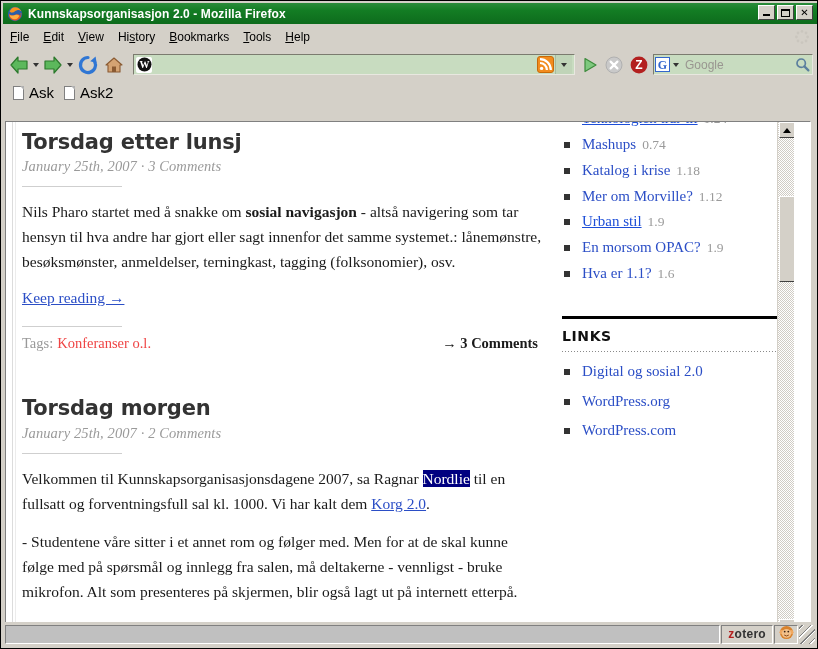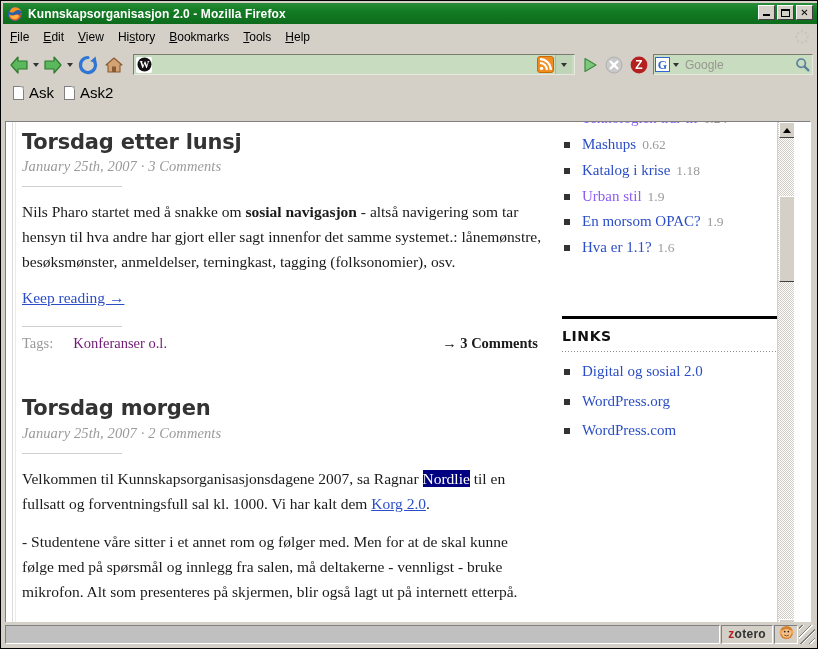--- a/index.html
+++ b/index.html
@@ -365,21 +365,21 @@
   }
   .tags-row {
     display: flex;
     justify-content: space-between;
     align-items: baseline;
     margin-top: 8px;
     font-family: "Liberation Serif", serif;
     font-size: 14.5px;
   }
   .tags-label { color: #999999; }
-  .tags-value { color: #701a75; margin-left: 20px;}
+  .tags-value { color: #ef4444; margin-left: 4px;}
   .tags-left { display: flex; align-items: baseline; }
   .comments-link {
     color: #1a1a1a;
     font-weight: bold;
     font-size: 14.5px;
     cursor: pointer;
     padding-right: 4px;
   }
   .inline-link {
     color: #2b4ec6;
@@ -412,21 +412,21 @@
     left: 2px;
     top: 6px;
     width: 6px; height: 6px;
     background: #333333;
   }
   .side-list a {
     color: #2b4ec6;
     text-decoration: none;
     cursor: pointer;
   }
-  .side-list .plain { color: #8b5cf6; }
+  .side-list .plain { color: #1d4ed8; text-decoration: underline; }
   .side-list .num {
     color: #9a9a9a;
     font-size: 13.5px;
     margin-left: 6px;
   }
   .side-clip {
     overflow: hidden;
   }
   .widget-rule {
     height: 3px;
@@ -746,24 +746,27 @@
       </div>
 
       <div id="side-col">
         <div class="side-clip" style="height:184px; margin-top:-12px;">
           <ul class="side-list">
             <li style="visibility:hidden;height:0;margin:0;"></li>
             <li>
               <span class="plain">Teknologien trår til</span><span class="num">1.24</span>
             </li>
             <li>
-              <a>Mashups</a><span class="num">0.62</span>
+              <a>Mashups</a><span class="num">0.74</span>
             </li>
             <li>
               <a>Katalog i krise</a><span class="num">1.18</span>
+            </li>
+            <li>
+              <a>Mer om Morville?</a><span class="num">1.12</span>
             </li>
             <li>
               <span class="plain">Urban stil</span><span class="num">1.9</span>
             </li>
             <li>
               <a>En morsom OPAC?</a><span class="num">1.9</span>
             </li>
             <li>
               <a>Hva er 1.1?</a><span class="num">1.6</span>
             </li>

